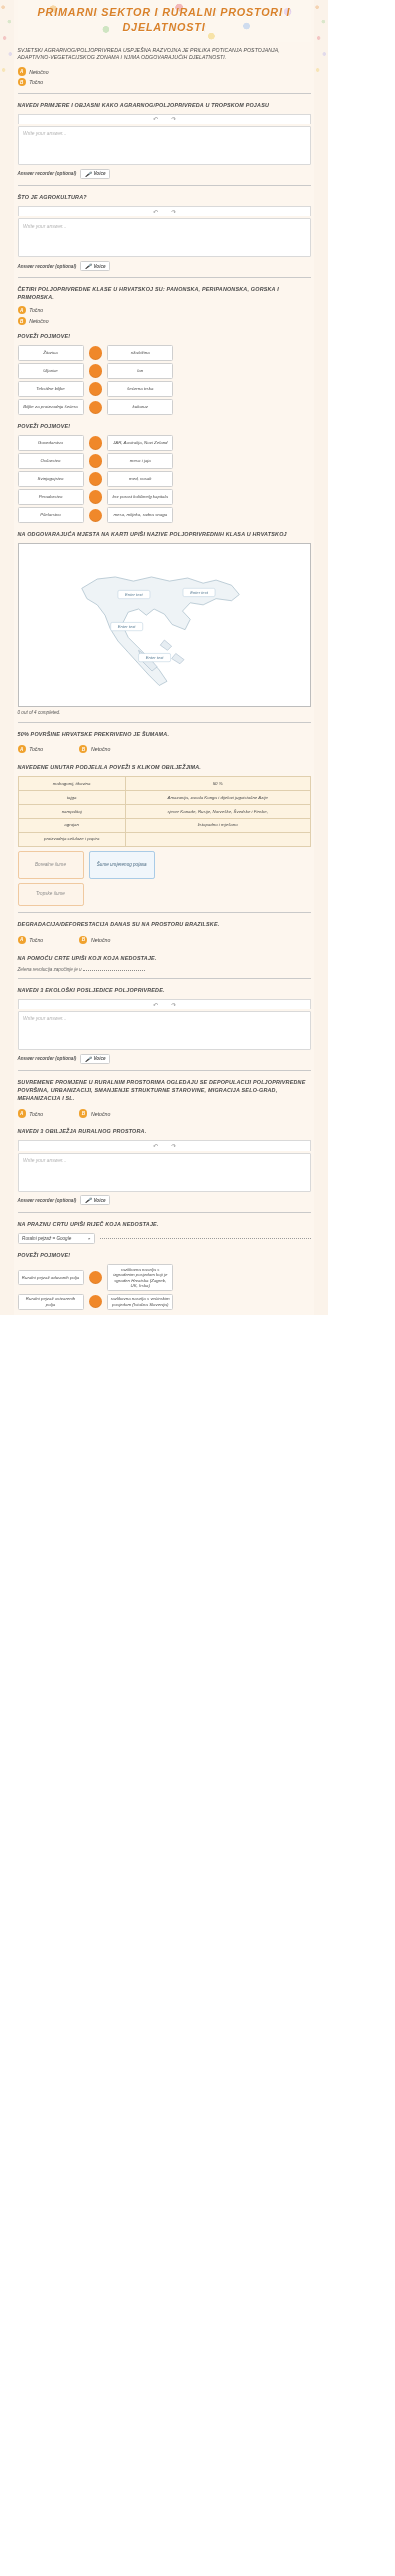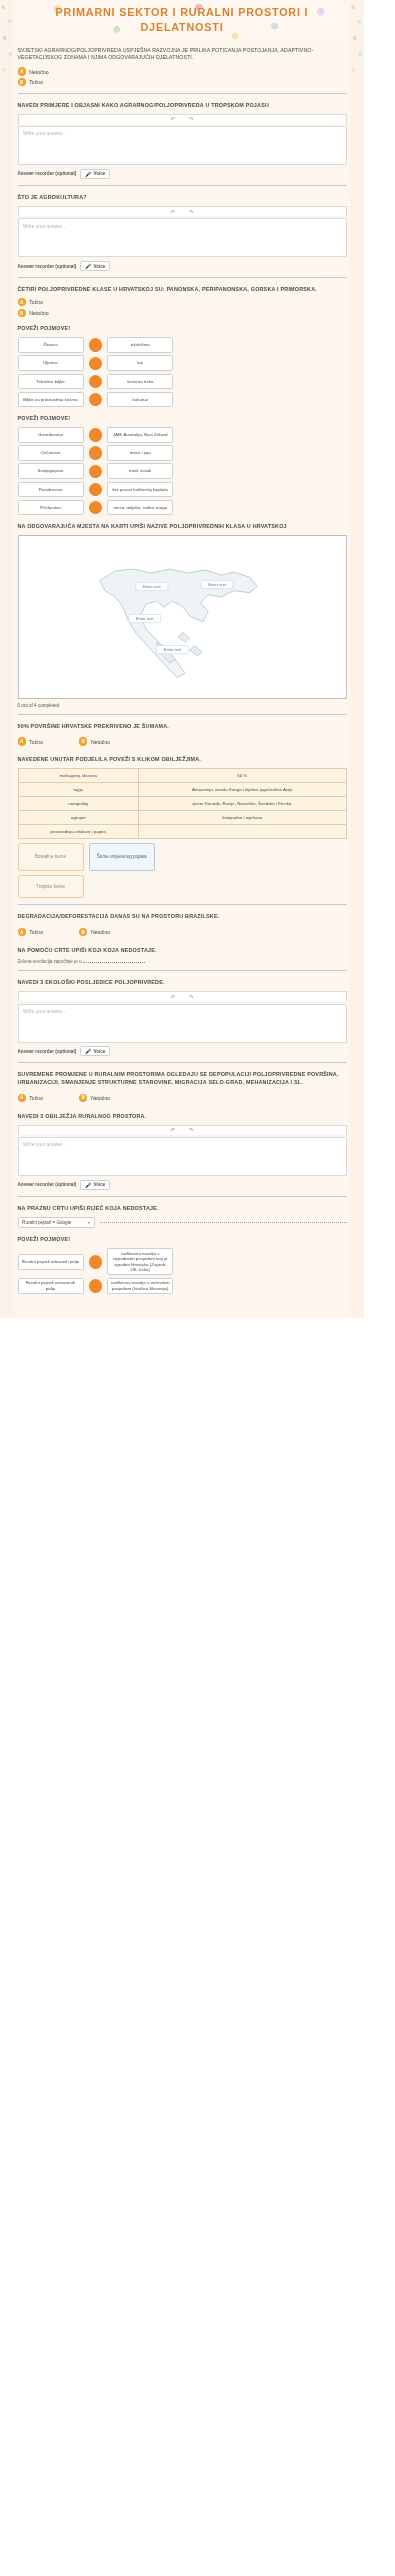--- a/index.html
+++ b/index.html
@@ -5,26 +5,27 @@
   * { box-sizing: border-box; }
   html, body { margin:0; padding:0; }
   body {
     width: 396px;
     font-family: "Liberation Sans", sans-serif;
     background: #ffffff;
     color: #3a3a3a;
     font-size: 5.7px;
   }
   .page {
-    width: 364px;
+    width: 328px;
     position: relative;
     background:
       repeating-linear-gradient(0deg, rgba(255,255,255,0) 0 5.2px, rgba(255,255,255,0) 5.2px 10.3px),
       #fdf6ee;
-    padding-bottom: 21px;
+    padding-bottom: 3px;
+    font-style: italic;
   }
   
   .side-strip {
     position: absolute;
     top: 0; bottom: 0;
     width: 14.4px;
     background:
       radial-gradient(circle at 3.1px 7.2px, #f3c9a0 1.5px, transparent 2.1px),
       radial-gradient(circle at 9.3px 21.6px, #cfe3c0 1.5px, transparent 2.1px),
       radial-gradient(circle at 4.6px 38px, #f0b7b7 1.5px, transparent 2.1px),

